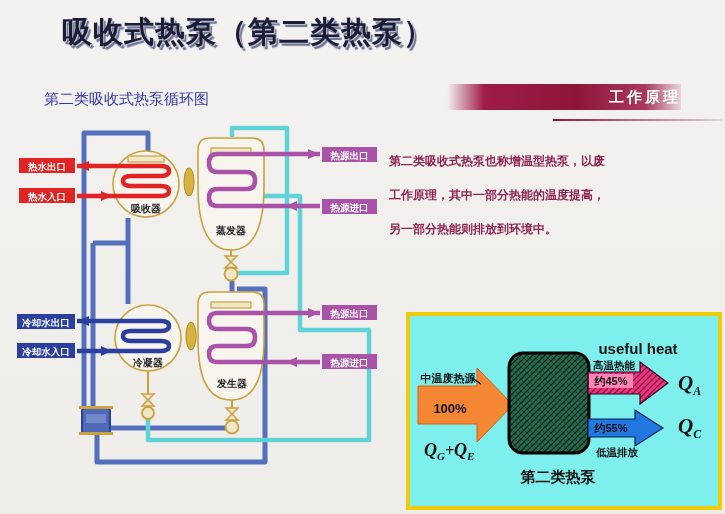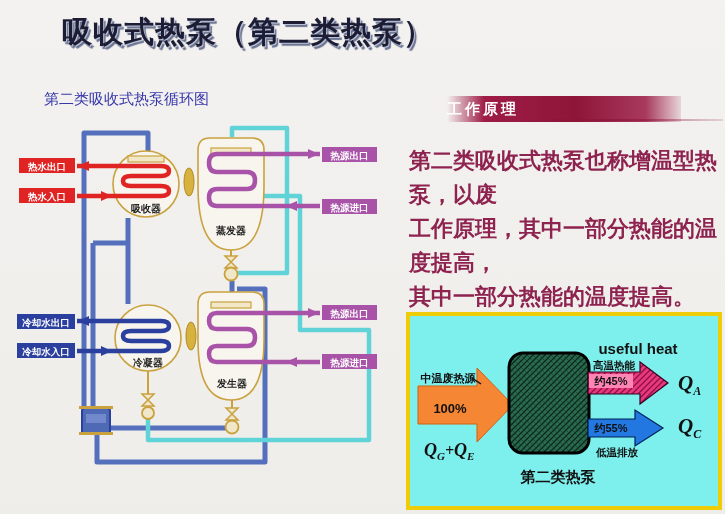--- a/index.html
+++ b/index.html
@@ -17,34 +17,34 @@
     text-shadow:1px 1px 0 #b9c0d6, 2.5px 2.5px 1px #6a7390;
     margin:0;
     padding-left:37px;
   }
   .cycle-title{
     position:absolute;left:44px;top:90px;
     font-size:15px;font-weight:normal;color:#3636aa;
   }
   .cycle-svg{position:absolute;left:5px;top:110px;}
   .principle-banner{
-    position:absolute;left:447px;top:96px;width:234px;height:26px;
+    position:absolute;left:447px;top:84px;width:234px;height:26px;
     background:linear-gradient(90deg, rgba(158,28,71,0) 0%, #9e1c47 16%, #8e1538 55%, #a83a5e 85%, rgba(168,58,94,0.15) 100%);
-    display:flex;align-items:center;justify-content:flex-start;
+    display:flex;align-items:center;justify-content:flex-end;
   }
   .principle-banner span{
     color:#ffffff;font-size:15px;font-weight:bold;letter-spacing:3px;
   }
   .banner-tail{
     position:absolute;left:553px;top:119px;width:170px;height:2px;
     background:linear-gradient(90deg,#8e1538,rgba(142,21,56,0.15));
   }
   .principle-text{
-    position:absolute;left:409px;top:144px;width:315px;
-    font-size:22px;line-height:34px;font-weight:600;color:#8e2350;
+    position:absolute;left:389px;top:144px;width:315px;
+    font-size:12px;line-height:34px;font-weight:600;color:#8e2350;
   }
   .energy-panel{
     position:absolute;left:406px;top:312px;width:316px;height:198px;
     box-sizing:border-box;border:4px solid #eecd08;background:#7df0ee;
   }
   .energy-panel svg{display:block;}
   text{font-family:"Liberation Sans", sans-serif;}
   .qtext{font-family:"Liberation Serif", serif;font-style:italic;font-weight:bold;}
 </style>
 </head>
@@ -142,21 +142,21 @@
   </svg>
 
   <div class="principle-banner">
     <span>工作原理</span>
   </div>
   <div class="banner-tail"></div>
 
   <div class="principle-text">
     <div>第二类吸收式热泵也称增温型热泵，以废</div>
     <div>工作原理，其中一部分热能的温度提高，</div>
-    <div>其中一部分热能的温度提高。</div>
+    <div>另一部分热能则排放到环境中。</div>
   </div>
 
   <div class="energy-panel">
     <svg width="308" height="190" viewBox="0 0 308 190">
       <defs>
         <pattern id="hatchGreen" patternUnits="userSpaceOnUse" width="6" height="6">
           <rect width="6" height="6" fill="#2a6b50"></rect>
           <path d="M0,6 L6,0 M-1,1 L1,-1 M5,7 L7,5" stroke="#0c2b1f" stroke-width="1.4"></path>
           <path d="M0,0 L6,6" stroke="#153f2f" stroke-width="0.8"></path>
         </pattern>

